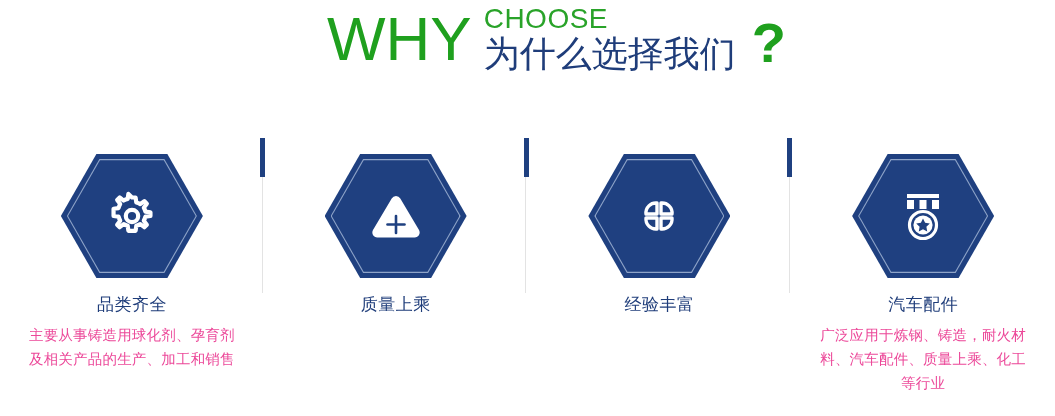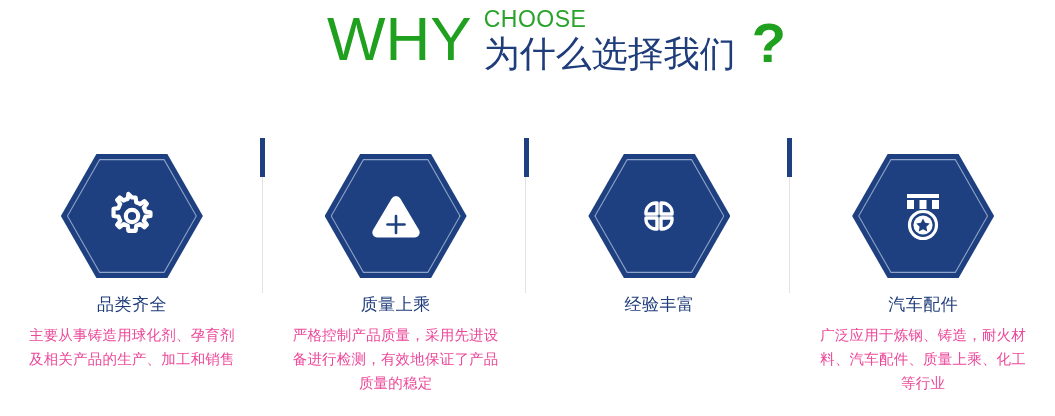--- a/index.html
+++ b/index.html
@@ -40,21 +40,21 @@
     white-space: nowrap;
     margin-top: 2px;
   }
   .header-stack {
     display: flex;
     flex-direction: column;
     margin-left: 12px;
     margin-top: 2px;
   }
   .choose-word {
-    font-size: 23px;
+    font-size: 28px;
     line-height: 24px;
     color: #29a329;
     font-weight: 400;
     letter-spacing: 0.5px;
     white-space: nowrap;
   }
   .cn-title {
     font-size: 36px;
     line-height: 36px;
     color: #1f3d7a;
@@ -223,21 +223,20 @@
         <svg width="58" height="52" viewBox="0 0 58 52">
           <path d="M29 6 a5 5 0 0 1 4.3 2.5 L52 40 a5 5 0 0 1 -4.3 7.5 L10.3 47.5 A5 5 0 0 1 6 40 L24.7 8.5 A5 5 0 0 1 29 6 Z" fill="#ffffff"></path>
           <g stroke="#1f4080" stroke-width="2.6" stroke-linecap="round">
             <line x1="29" y1="26" x2="29" y2="43"></line>
             <line x1="20.5" y1="34.5" x2="37.5" y2="34.5"></line>
           </g>
         </svg>
       </div>
     </div>
     <div class="card-title">质量上乘</div>
-    <div class="card-desc">严格控制产品质量，采用先进设备进行检测，有效地保证了产品质量的稳定</div>
     <div class="divider">
       <div class="d-top"></div>
       <div class="d-bot"></div>
     </div>
   </div>
 
   <div class="card">
     <div class="hex-wrap">
       <div class="hex-outer"></div>
       <div class="hex-inner-line"></div>

